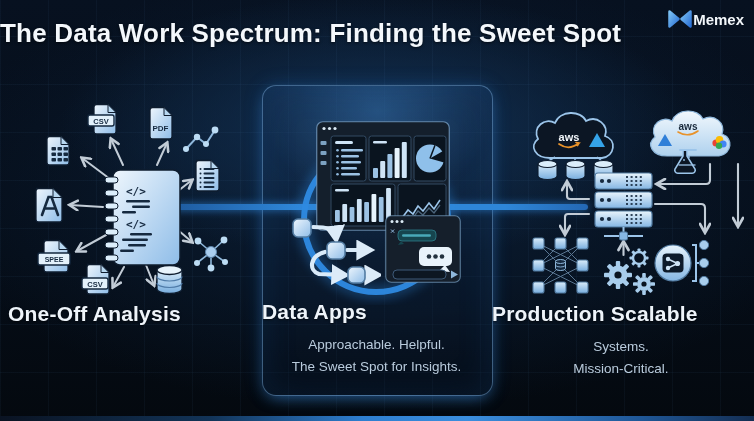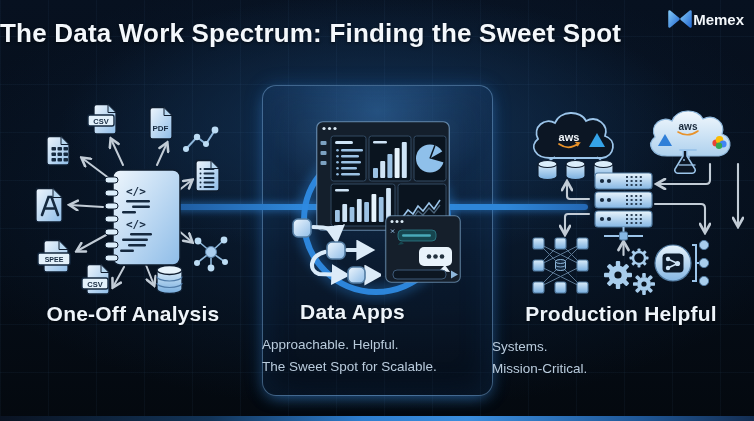--- a/index.html
+++ b/index.html
@@ -23,23 +23,23 @@
     background:
       radial-gradient(90% 55% at 50% 8%, rgba(70,140,210,.38), rgba(20,50,90,.12) 55%, transparent 78%),
       linear-gradient(180deg, rgba(22,48,80,.38), rgba(8,20,38,.25));
     box-shadow:0 0 18px rgba(40,110,190,.28), inset 0 0 34px rgba(30,90,160,.20),
       0 6px 16px -6px rgba(70,160,245,.55);}
   .spectrum-line{position:absolute;left:172px;top:204px;width:416px;height:6px;z-index:1;
     border-radius:3px;background:linear-gradient(90deg,#1e5a9e,#2e86d8 30%,#2e86d8 80%,#2468b4);
     box-shadow:0 0 9px rgba(47,134,216,.8);}
   .ring{position:absolute;left:291px;top:135px;z-index:1;}
   .layer{position:absolute;z-index:2;}
-  .col-label{position:absolute;z-index:2;text-align:center;font-size:21px;font-weight:700;
+  .col-label{position:absolute;z-index:2;text-align:left;font-size:21px;font-weight:700;
     color:#eef4fa;letter-spacing:.2px;text-shadow:0 1px 2px rgba(0,0,0,.55);}
-  .col-sub{position:absolute;z-index:2;text-align:left;font-size:13.5px;line-height:22px;
+  .col-sub{position:absolute;z-index:2;text-align:center;font-size:13.5px;line-height:22px;
     color:#b9cbdc;}
   .bottom-bar{position:absolute;left:0;bottom:0;width:754px;height:5px;z-index:3;
     background:linear-gradient(90deg,#0a1322 0%,#123458 28%,#2e7ecf 48%,#3b8ede 62%,#1f5797 85%,#142e52 100%);}
   svg text{font-family:"Liberation Sans",sans-serif;}
   .mono{font-family:"DejaVu Sans Mono",monospace;}
 </style>
 </head>
 <body>
 
 <div class="stage">
@@ -459,25 +459,25 @@
         <circle cx="172.5" cy="163.5" r="2.6" fill="#cfe4f6"></circle>
       <path d="M187,145 h4 v36 h-4 M191,163 h3" stroke="#9cc5ea" stroke-width="2" fill="none"></path>
       <circle cx="199" cy="145" r="4.6" fill="#a8cdec" stroke="#537ca2"></circle>
       <circle cx="199" cy="163" r="4.6" fill="#a8cdec" stroke="#537ca2"></circle>
       <circle cx="199" cy="181" r="4.6" fill="#a8cdec" stroke="#537ca2"></circle>
     </g>
   </svg>
 
   <div class="col-label" style="left:8px;top:302px;width:250px">One-Off Analysis</div>
   <div class="col-label" style="left:262px;top:300px;width:181px">Data Apps</div>
-  <div class="col-label" style="left:492px;top:302px;width:258px">Production Helpful</div>
+  <div class="col-label" style="left:492px;top:302px;width:258px">Production Scalable</div>
 
   <div class="col-sub" style="left:262px;top:334px;width:229px">
     <div>Approachable. Helpful.</div>
-    <div>The Sweet Spot for Scalable.</div>
+    <div>The Sweet Spot for Insights.</div>
   </div>
   <div class="col-sub" style="left:492px;top:336px;width:258px">
     <div>Systems.</div>
     <div>Mission-Critical.</div>
   </div>
 
   <div class="bottom-bar"></div>
 </div>
 
 </body></html>

